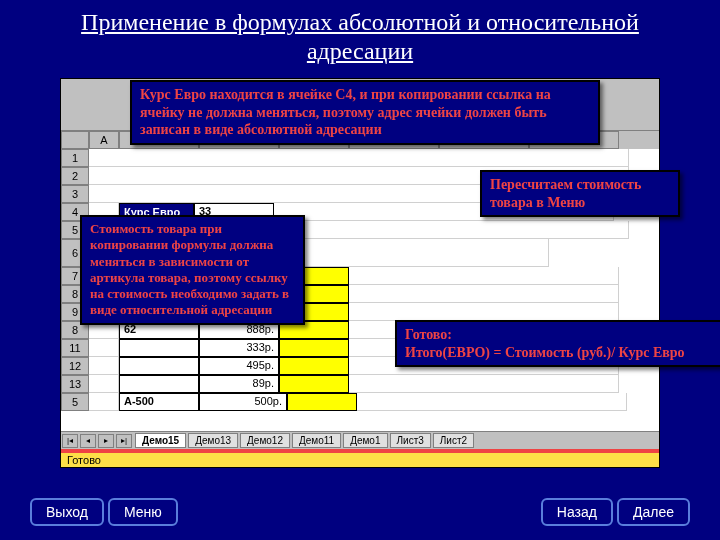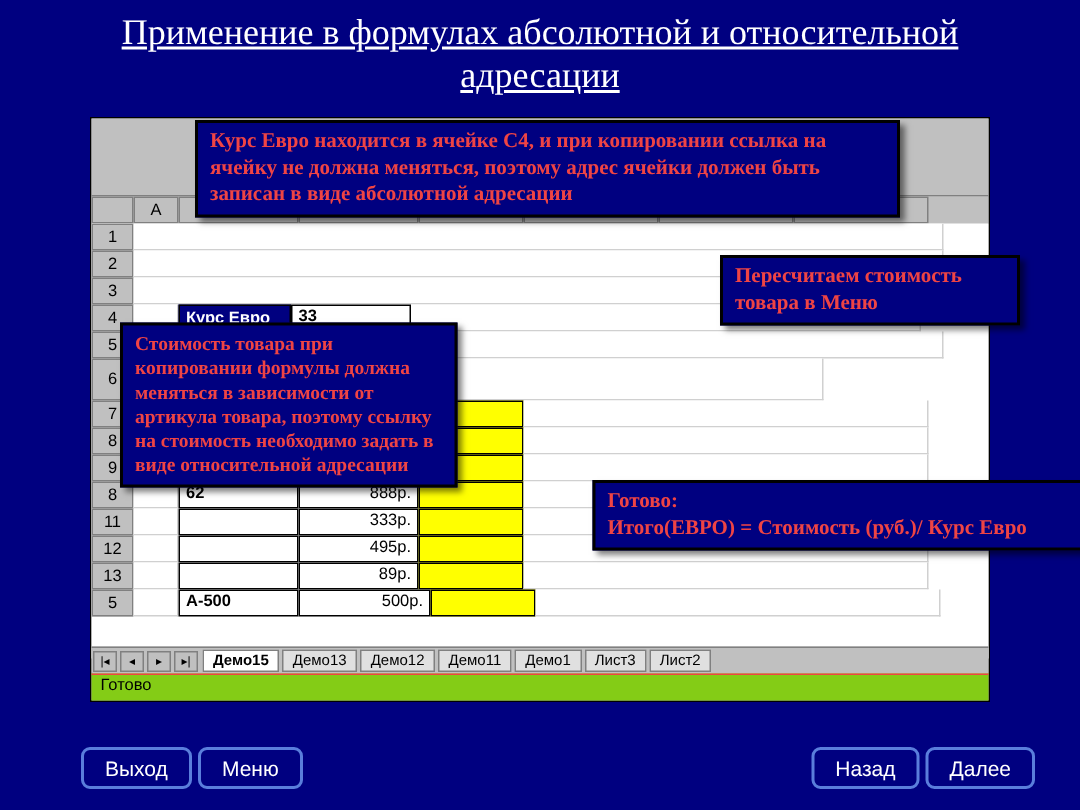--- a/index.html
+++ b/index.html
@@ -113,22 +113,22 @@
     padding: 1px 6px;
     border: 1px solid #808080;
     background: #e0e0e0;
     margin-left: 2px;
   }
   .sheet-tabs .tab.active { background: white; font-weight: bold; }
   .statusbar {
     position: absolute;
     left: 0; bottom: 0;
     height: 18px; width: 100%;
-    background: #84cc16;
-    border-top: 1px solid #ef4444;
+    background: #fde047;
+    border-top: 4px solid #ef4444;
     font-size: 11px;
     padding: 1px 6px;
   }
 
   
   .callout {
     position: absolute;
     background: #000080;
     color: #ef4444;
     border: 2px solid #000;
@@ -157,21 +157,21 @@
     padding: 4px 14px;
     background: #000080;
     border: 2px solid #5a7edc;
     border-radius: 6px;
     color: white;
     font-family: Arial, sans-serif;
     font-size: 14px;
     text-align: center;
     cursor: pointer;
   }
-  .nav-left { left: 30px; margin-left: 24px; }
+  .nav-left { left: 30px; }
   .nav-right { right: 30px; }
 </style>
 </head>
 <body>
 
 <div class="title">Применение в формулах абсолютной и относительной адресации</div>
 
 <div class="worksheet">
   <div class="ws-toolbar"></div>
 

